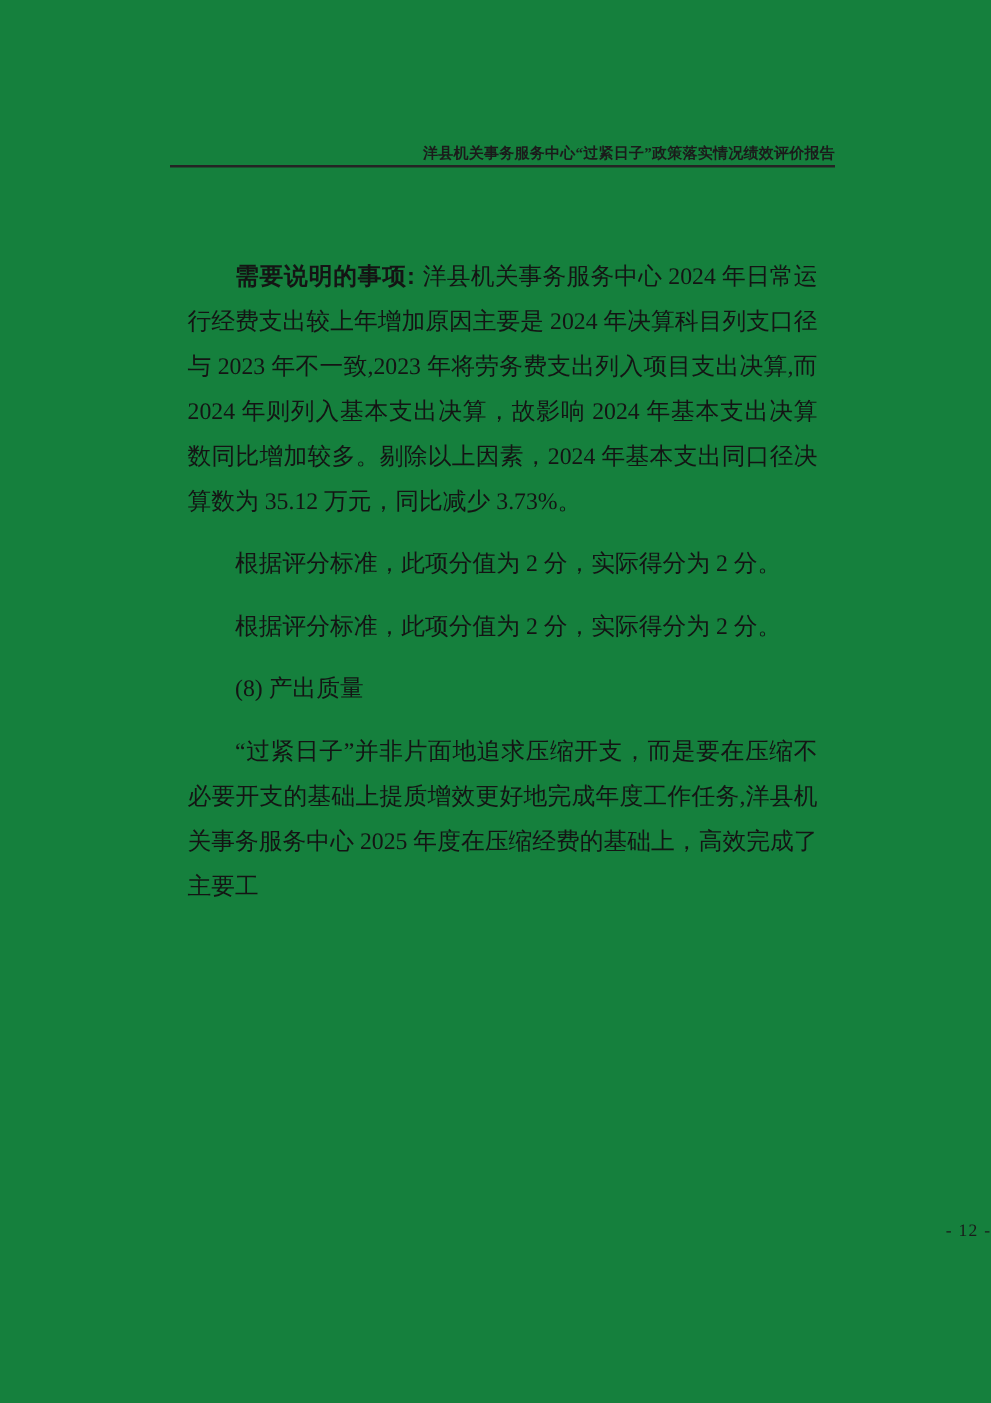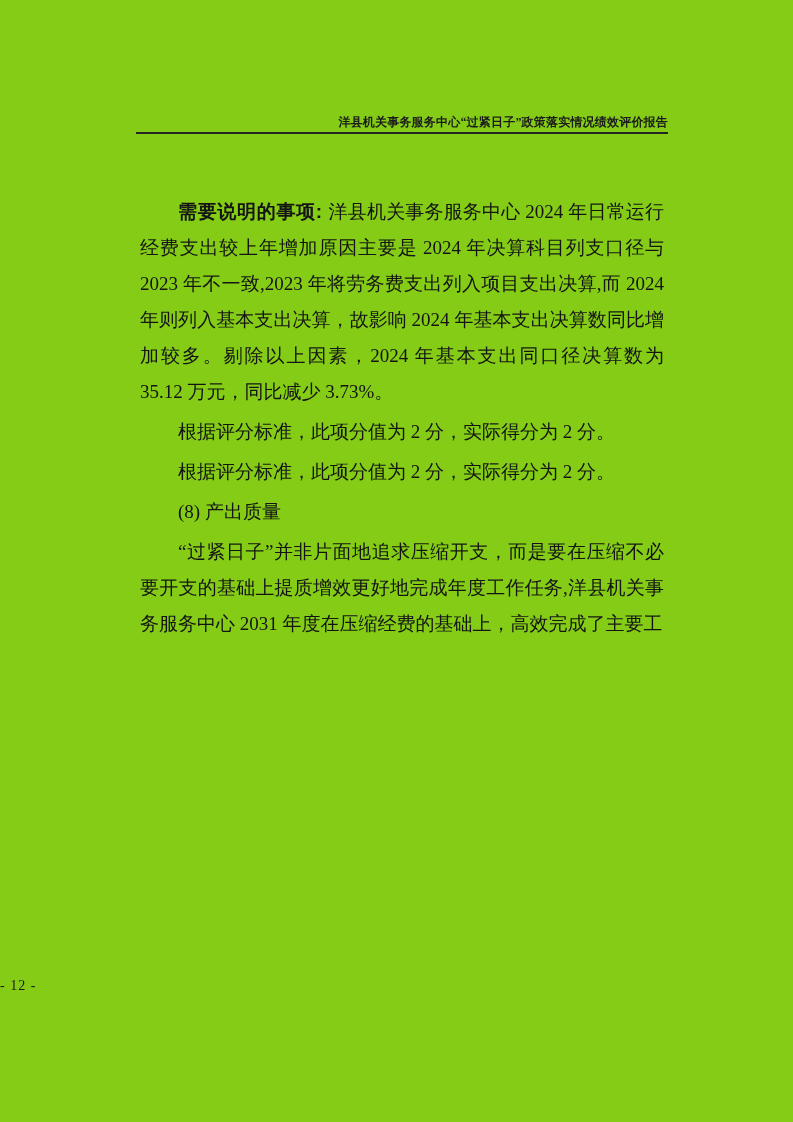--- a/index.html
+++ b/index.html
@@ -4,21 +4,21 @@
 <style>
   html, body {
     margin: 0;
     padding: 0;
     background: #ffffff;
   }
   .page {
     position: relative;
     width: 793px;
     height: 1122px;
-    background: #84cc16;
+    background: #15803d;
     overflow: hidden;
     font-family: "Liberation Serif", "DejaVu Serif", serif;
     color: #161616;
   }
   .header {
     position: absolute;
     left: 136px;
     top: 0;
     width: 532px;
     height: 134px;
@@ -41,34 +41,34 @@
     position: absolute;
     left: 136px;
     top: 190px;
     width: 532px;
     font-size: 19px;
     line-height: 36px;
     text-align: justify;
     color: #141414;
   }
   .content p {
-    margin: 4px;
+    margin: 14px;
     text-indent: 2em;
   }
   .lead-bold {
     font-weight: bold;
     font-family: "Liberation Sans", "DejaVu Sans", sans-serif;
     letter-spacing: 0.5px;
   }
   .footer {
     position: absolute;
     left: 0;
     top: 976px;
     width: 793px;
-    text-align: left;
+    text-align: right;
     font-size: 14px;
     line-height: 20px;
     color: #1a1a1a;
     letter-spacing: 1px;
   }
 </style>
 </head>
 <body>
 
 <div class="page">
@@ -80,20 +80,20 @@
   <div class="content">
     <p><span class="lead-bold">需要说明的事项: </span><span>洋县机关事务服务中心 2024 年日常运行经费支出较上年增加原因主要是 2024 年决算科目列支口径与 2023 年不一致,2023 年将劳务费支出列入项目支出决算,而 2024 年则列入基本支出决算，故影响 2024 年基本支出决算数同比增加较多。剔除以上因素，2024 年基本支出同口径决算数为 35.12 万元，同比减少 3.73%。</span></p>
 
     <p>根据评分标准，此项分值为 2 分，实际得分为 2 分。</p>
 
 
     <p>根据评分标准，此项分值为 2 分，实际得分为 2 分。</p>
 
     <p>(8) 产出质量</p>
 
-    <p>“过紧日子”并非片面地追求压缩开支，而是要在压缩不必要开支的基础上提质增效更好地完成年度工作任务,洋县机关事务服务中心 2031 年度在压缩经费的基础上，高效完成了主要工</p>
+    <p>“过紧日子”并非片面地追求压缩开支，而是要在压缩不必要开支的基础上提质增效更好地完成年度工作任务,洋县机关事务服务中心 2025 年度在压缩经费的基础上，高效完成了主要工</p>
   </div>
 
   <div class="footer">
     <span>- 12 -</span>
   </div>
 
 </div>
 
 </body></html>

